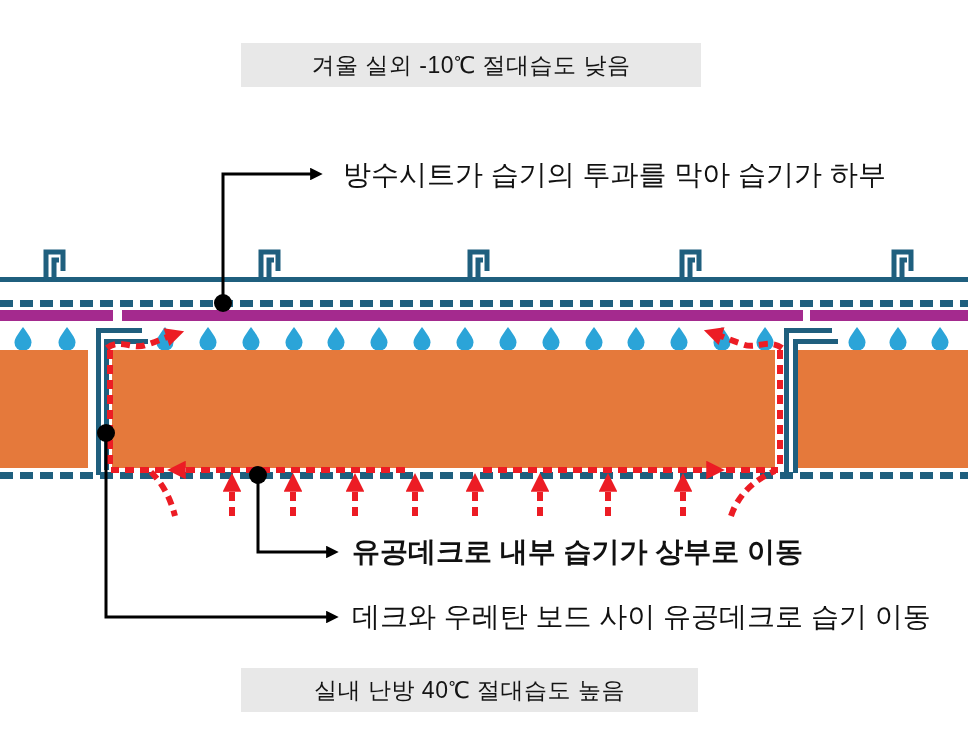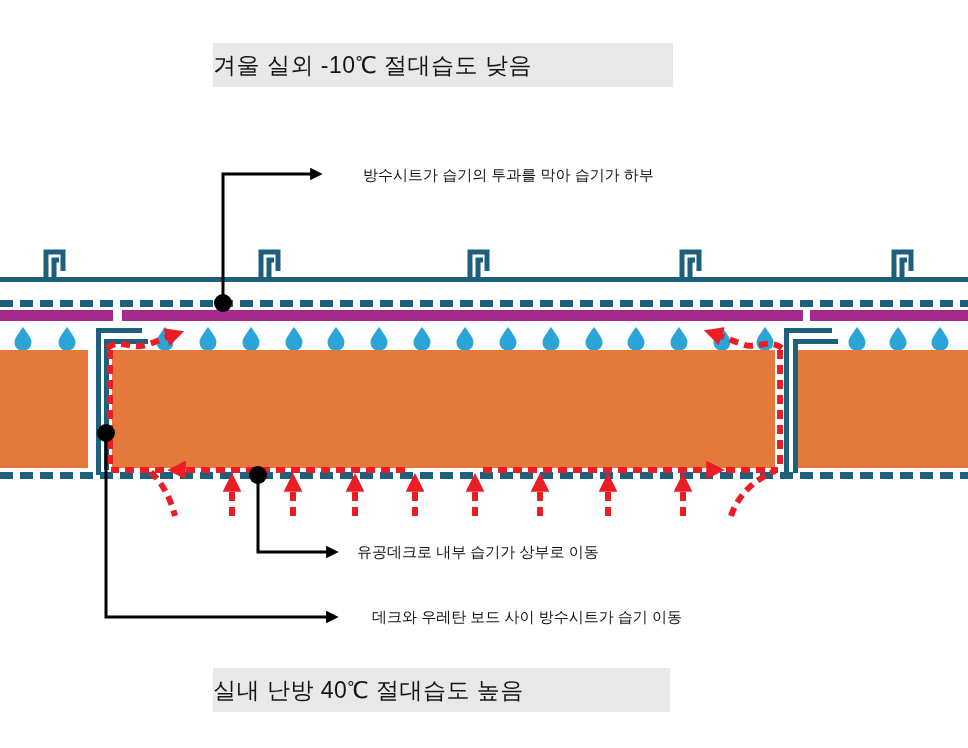--- a/index.html
+++ b/index.html
@@ -2,28 +2,28 @@
 <html><head>
 <meta charset="utf-8">
 <style>
   html,body{margin:0;padding:0;background:#ffffff;}
   .canvas{
     position:relative;width:968px;height:748px;background:#ffffff;overflow:hidden;
     font-family:"Liberation Sans", sans-serif;
   }
   svg.diagram{position:absolute;left:0;top:0;}
   .title-box{
-    position:absolute;background:#e8e8e8;display:flex;align-items:center;
-    font-size:23px;color:#141414;letter-spacing:0.5px;white-space:nowrap;
+    position:absolute;background:#e8e8e8;display:flex;align-items:center;justify-content:center;
+    font-size:23px;color:#141414;letter-spacing:0.5px;white-space:nowrap;margin-left:28px;
   }
   .tb-top{left:213px;top:43px;width:460px;height:44px;}
   .tb-bottom{left:213px;top:668px;width:457px;height:44px;}
-  .ann{position:absolute;font-size:15px;color:#111;line-height:30px;white-space:nowrap;margin-left:20px;}
+  .ann{position:absolute;font-size:28px;color:#111;line-height:30px;white-space:nowrap;}
   .ann-waterproof{left:343px;top:160px;}
-  .ann-deck{left:337px;top:537px;}
+  .ann-deck{left:352px;top:537px;font-weight:bold;}
   .ann-gap{left:352px;top:602px;}
   
   .t-line{stroke:#1f5f7e;stroke-width:5;fill:none;}
   .t-dash{stroke:#1f5f7e;stroke-width:7;stroke-dasharray:13 7;fill:none;}
   .p-fill{fill:#a42a8e;}
   .o-fill{fill:#e5793b;}
   .r-dash{stroke:#ec1c24;stroke-width:6;stroke-dasharray:9 6;fill:none;}
   .blk{stroke:#000;stroke-width:3;fill:none;}
   .dot{fill:#000;}
   .drop{fill:#2ba4d8;}
@@ -151,16 +151,16 @@
     <span>실내 난방 40℃ 절대습도 높음</span>
   </div>
 
   <div class="ann ann-waterproof">
     <div>방수시트가 습기의 투과를 막아 습기가 하부</div>
   </div>
   <div class="ann ann-deck">
     <span>유공데크로 내부 습기가 상부로 이동</span>
   </div>
   <div class="ann ann-gap">
-    <span>데크와 우레탄 보드 사이 방수시트가 습기 이동</span>
+    <span>데크와 우레탄 보드 사이 유공데크로 습기 이동</span>
   </div>
 
 </div>
 
 </body></html>

